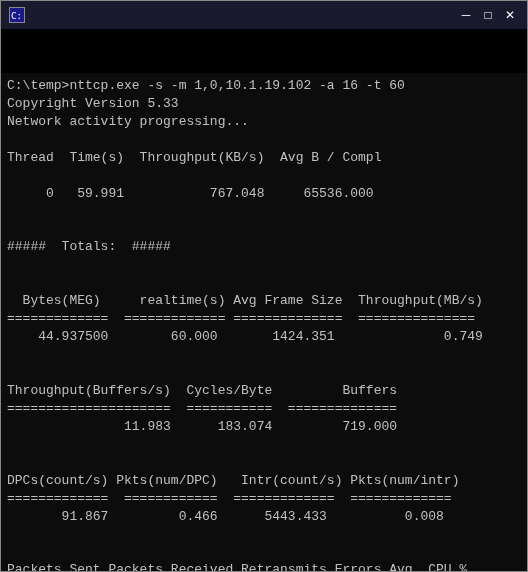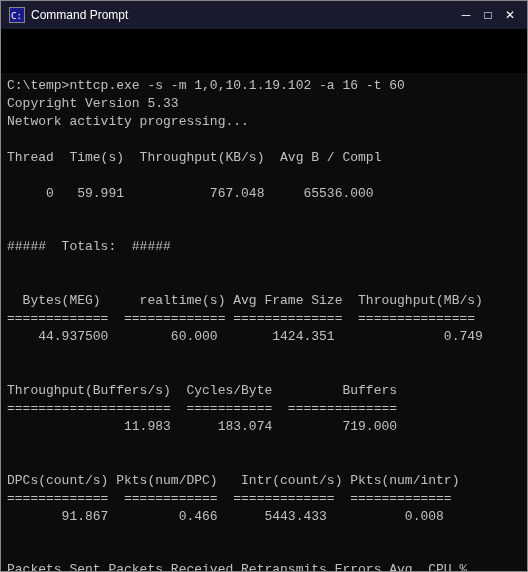--- a/index.html
+++ b/index.html
@@ -80,21 +80,20 @@
 
 <div class="window">
   <div class="titlebar">
     <div class="titlebar-left">
       <div class="titlebar-icon">
         <svg width="14" height="14" viewBox="0 0 14 14">
           <rect width="14" height="14" fill="#1a1a8c"></rect>
           <text x="1" y="11" font-size="9" fill="white" font-family="monospace">C:</text>
         </svg>
       </div>
-      <span class="titlebar-title">Command Prompt</span>
     </div>
     <div class="titlebar-controls">
       <div class="titlebar-btn">─</div>
       <div class="titlebar-btn">□</div>
       <div class="titlebar-btn close">✕</div>
     </div>
   </div>
   <div class="content" id="terminal-output">C:\temp&gt;nttcp.exe -s -m 1,0,10.1.19.102 -a 16 -t 60
 Copyright Version 5.33
 Network activity progressing...

